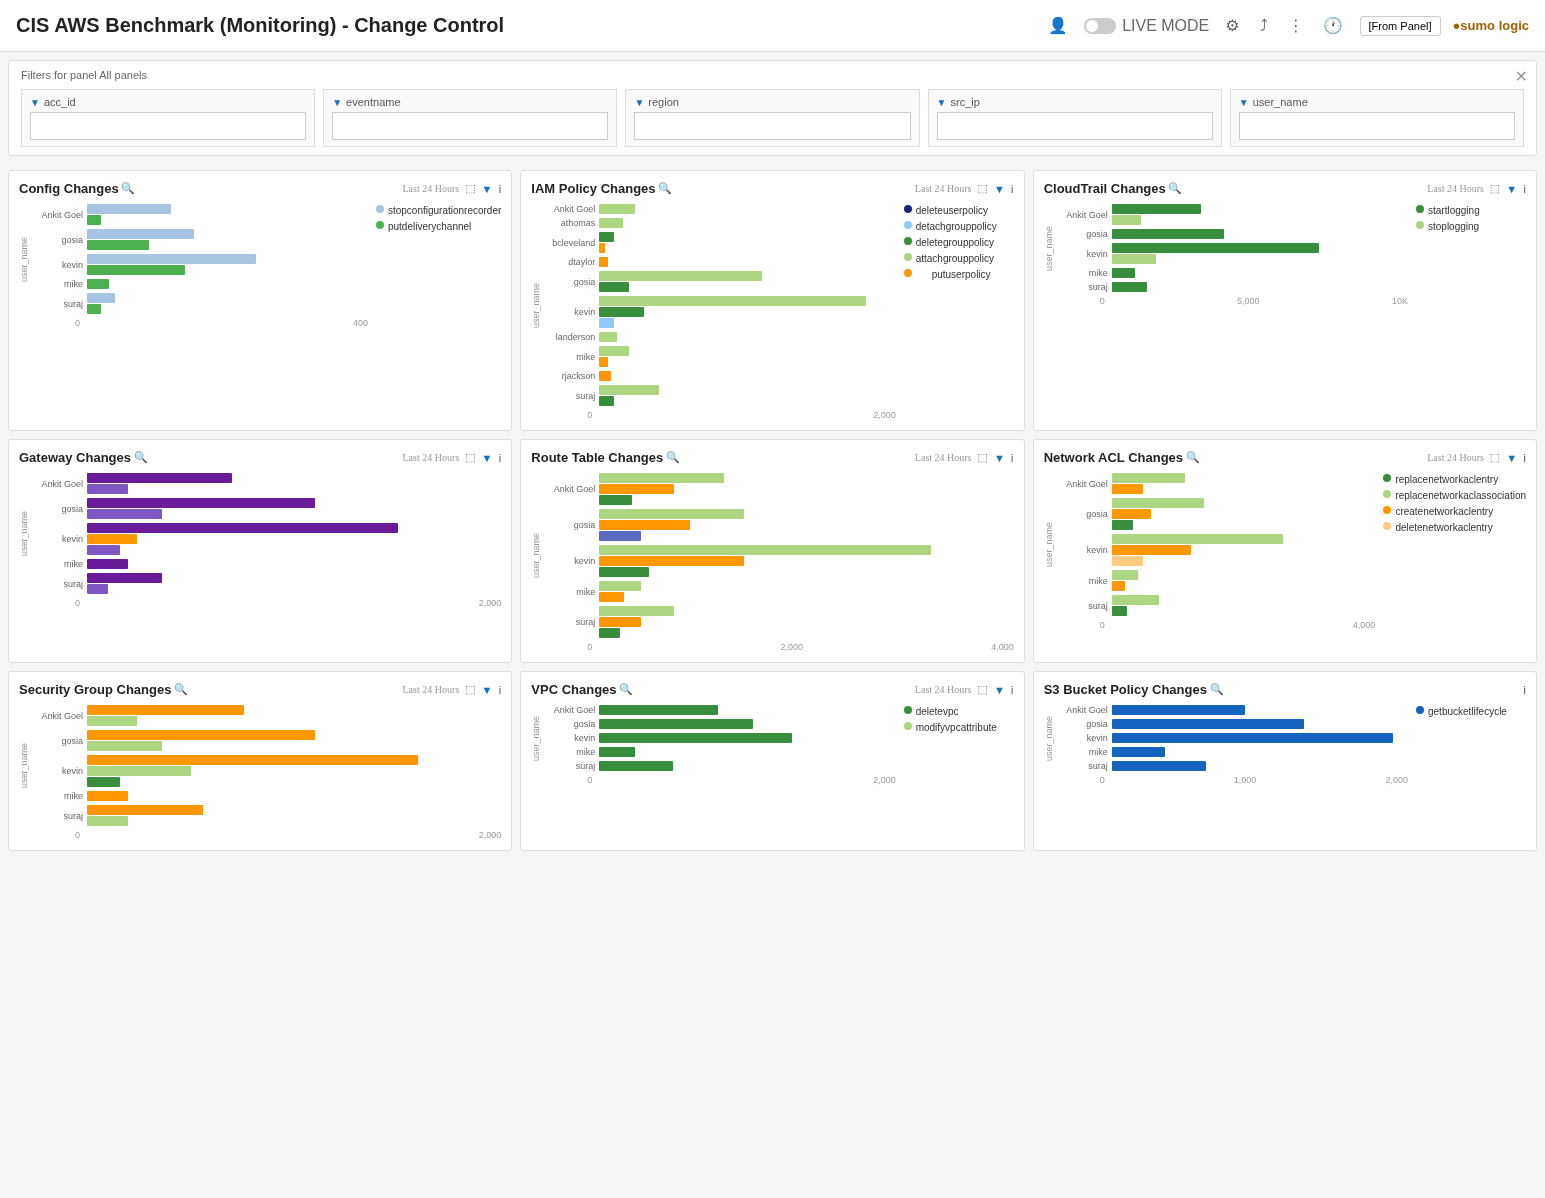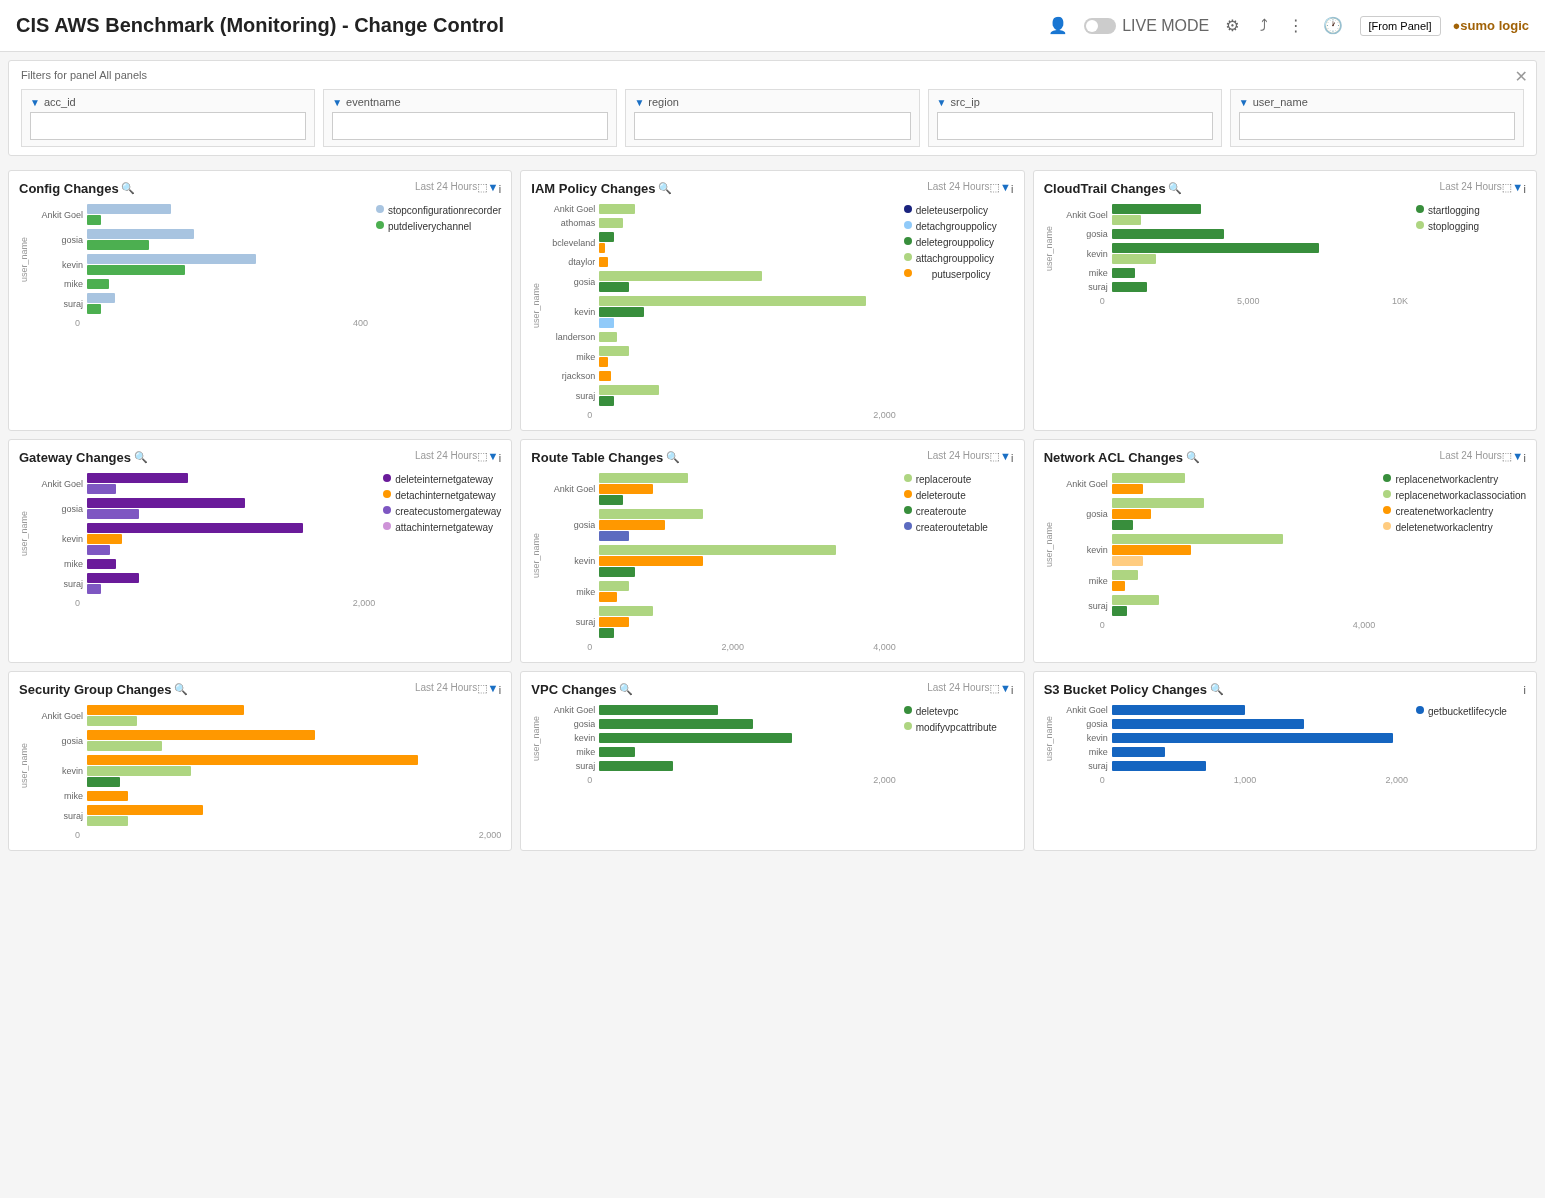--- a/index.html
+++ b/index.html
@@ -23,21 +23,21 @@
     .filter-label { font-size: 11px; color: #555; display: flex; align-items: center; gap: 4px; }
     .filter-funnel { color: #1a6fc4; font-size: 10px; }
     .filter-input { border: 1px solid #ccc; padding: 4px; font-size: 11px; width: 100%; background: #fff; height: 28px; }
 
     .dashboard { padding: 6px 8px; display: grid; grid-template-columns: 1fr 1fr 1fr; gap: 8px; }
 
     .panel { background: #fff; border: 1px solid #ddd; border-radius: 3px; padding: 10px; }
     .panel-header { display: flex; justify-content: space-between; align-items: center; margin-bottom: 8px; }
     .panel-title { font-size: 13px; font-weight: bold; color: #222; display: flex; align-items: center; gap: 3px; }
     .panel-title-icon { font-size: 11px; color: #999; cursor: pointer; }
-    .panel-meta { display: flex; align-items: flex-start; font-size: 10px; color: #999; }
+    .panel-meta { display: flex; align-items: center; gap: 6px; font-size: 10px; color: #999; font-family: Liberation Serif, serif; }
     .panel-meta-icon { font-size: 11px; cursor: pointer; color: #555; }
 
     .chart-area { display: flex; gap: 8px; }
     .bar-chart { flex: 1; position: relative; min-width: 0; }
     .chart-legend { min-width: 110px; font-size: 10px; }
     .legend-item { display: flex; align-items: flex-start; gap: 4px; margin-bottom: 3px; line-height: 1.3; }
     .legend-dot { width: 8px; height: 8px; border-radius: 50%; flex-shrink: 0; margin-top: 1px; }
 
     .y-axis-label { font-size: 9px; color: #999; writing-mode: vertical-rl; transform: rotate(180deg); text-align: center; margin-right: 2px; }
 
@@ -425,38 +425,20 @@
                   <div class="bar" style="width: 5%; background-color: rgb(126, 87, 194);"></div>
                 </div>
               </div>
             </div>
           </div>
           <div class="x-axis">
             <span>0</span>
             <span>2,000</span>
           </div>
         </div>
-        <div class="chart-legend">
-          <div class="legend-item">
-            <div class="legend-dot" style="background-color: rgb(106, 27, 154);"></div>
-            <span style="word-break: break-all;">deleteinternetgateway</span>
-          </div>
-          <div class="legend-item">
-            <div class="legend-dot" style="background-color: rgb(255, 152, 0);"></div>
-            <span style="word-break: break-all;">detachinternetgateway</span>
-          </div>
-          <div class="legend-item">
-            <div class="legend-dot" style="background-color: rgb(126, 87, 194);"></div>
-            <span style="word-break: break-all;">createcustomergateway</span>
-          </div>
-          <div class="legend-item">
-            <div class="legend-dot" style="background-color: rgb(206, 147, 216);"></div>
-            <span style="word-break: break-all;">attachinternetgateway</span>
-          </div>
-        </div>
       </div>
     </div>
     <div class="panel">
       <div class="panel-header">
         <div class="panel-title">
           <span>Route Table Changes</span> 
           <span class="panel-title-icon">🔍</span>
         </div>
         <div class="panel-meta">
           <span>Last 24 Hours</span>
@@ -510,38 +492,20 @@
                 </div>
               </div>
             </div>
           </div>
           <div class="x-axis">
             <span>0</span>
             <span>2,000</span>
             <span>4,000</span>
           </div>
         </div>
-        <div class="chart-legend">
-          <div class="legend-item">
-            <div class="legend-dot" style="background-color: rgb(174, 213, 129);"></div>
-            <span style="word-break: break-all;">replaceroute</span>
-          </div>
-          <div class="legend-item">
-            <div class="legend-dot" style="background-color: rgb(255, 152, 0);"></div>
-            <span style="word-break: break-all;">deleteroute</span>
-          </div>
-          <div class="legend-item">
-            <div class="legend-dot" style="background-color: rgb(56, 142, 60);"></div>
-            <span style="word-break: break-all;">createroute</span>
-          </div>
-          <div class="legend-item">
-            <div class="legend-dot" style="background-color: rgb(92, 107, 192);"></div>
-            <span style="word-break: break-all;">createroutetable</span>
-          </div>
-        </div>
       </div>
     </div>
     <div class="panel">
       <div class="panel-header">
         <div class="panel-title">
           <span>Network ACL Changes</span> 
           <span class="panel-title-icon">🔍</span>
         </div>
         <div class="panel-meta">
           <span>Last 24 Hours</span>

